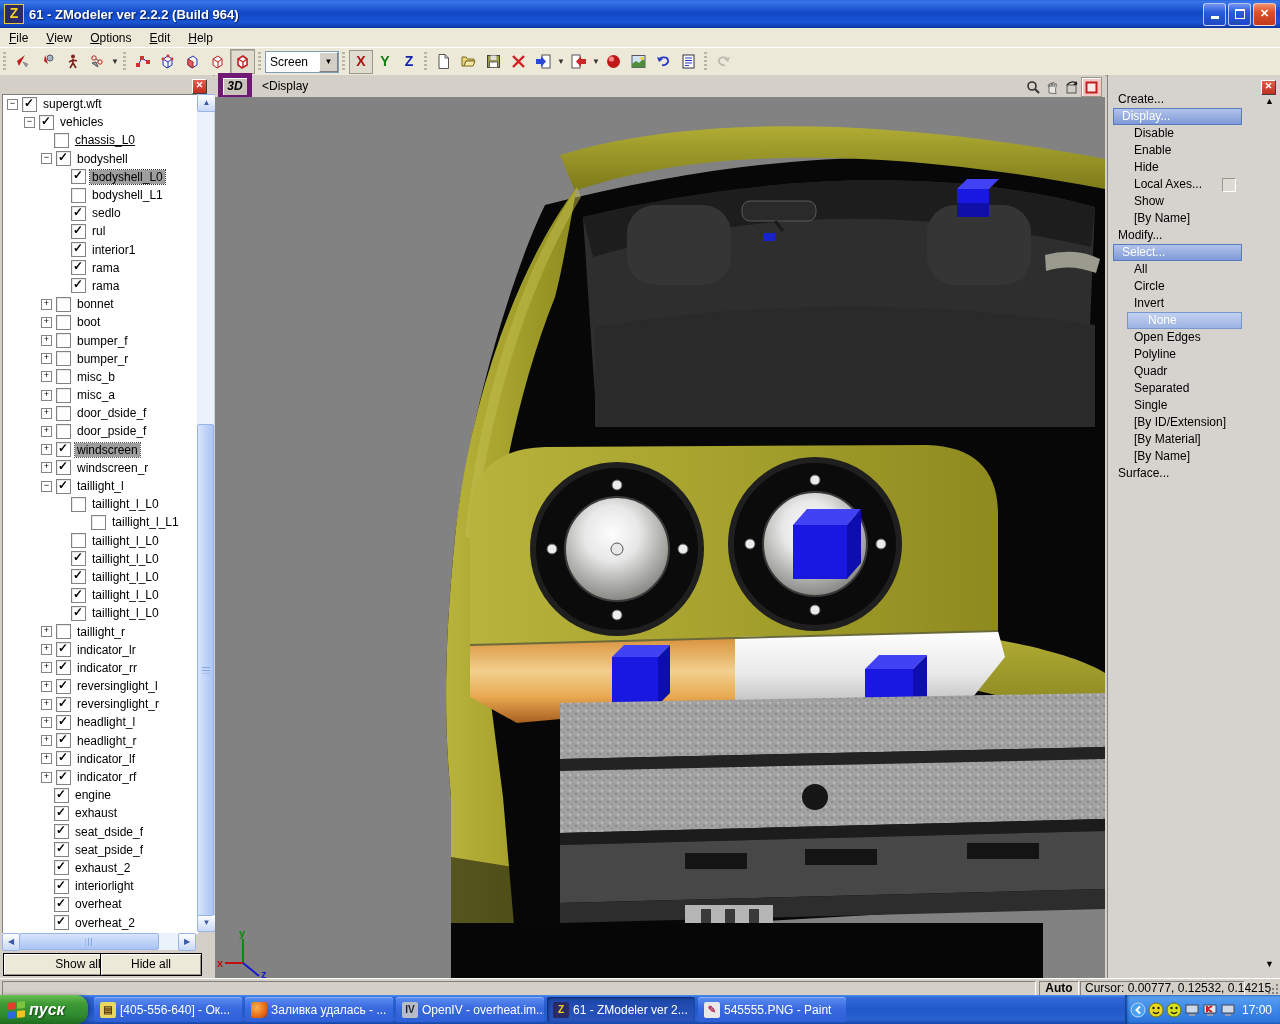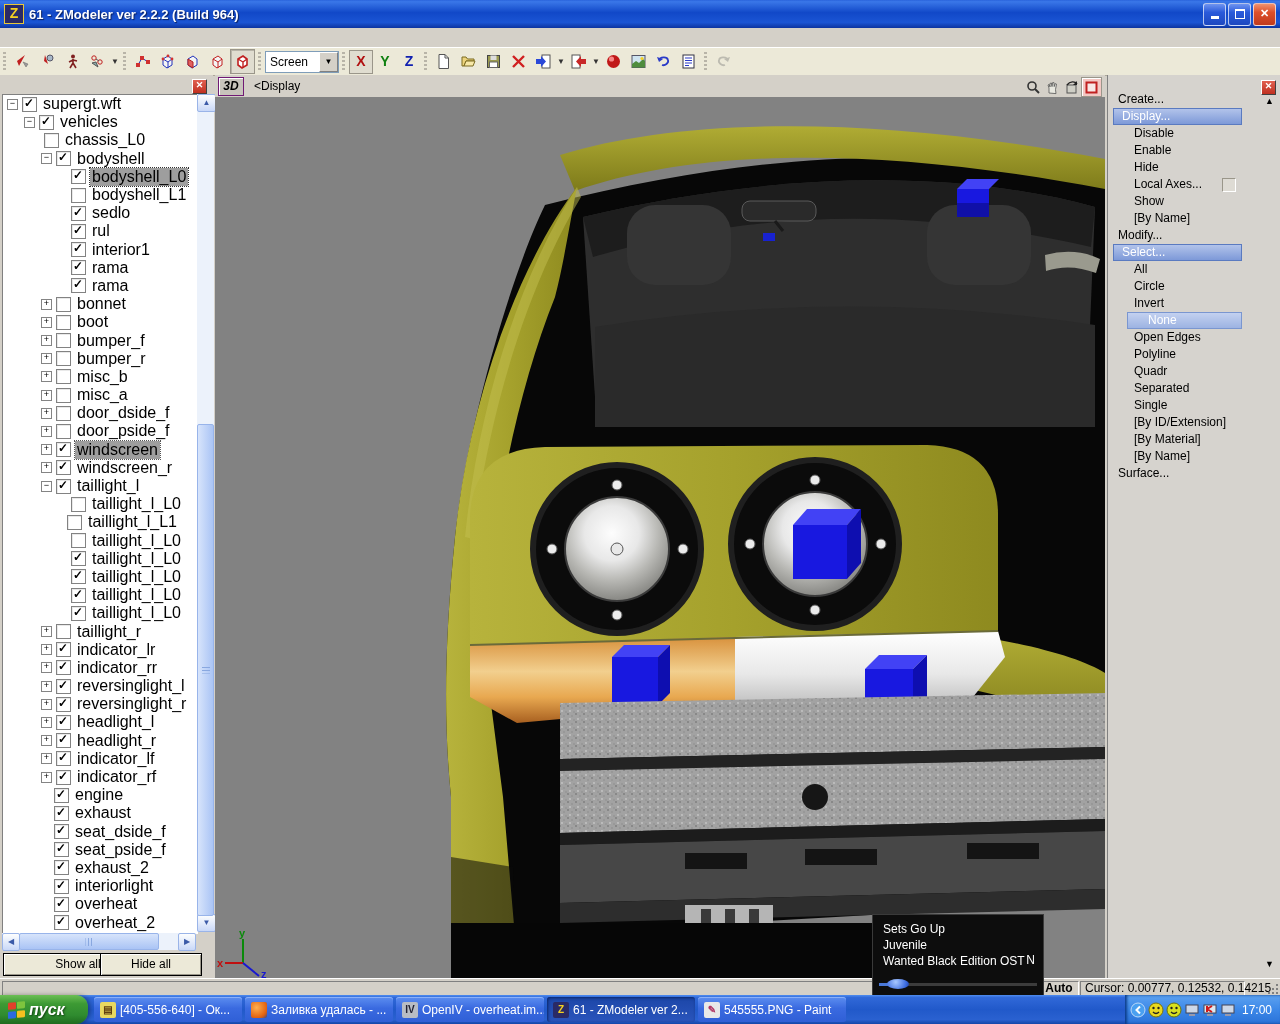--- a/index.html
+++ b/index.html
@@ -49,39 +49,39 @@
     color:#fff;font-size:9px;line-height:11px;text-align:center;font-weight:bold;}
   .tree-box{left:2px;top:19px;width:194px;height:838px;background:#fff;
     border:1px solid #808080;border-right-color:#fff;border-bottom-color:#fff;overflow:hidden;}
   .trow{height:18.2px;display:flex;align-items:center;white-space:nowrap;}
   .texp{width:9px;height:9px;border:1px solid #848484;background:#fff;font-size:9px;line-height:7px;
     text-align:center;margin-right:4px;flex:none;color:#000;}
   .texp.spacer{border:none;background:none;}
   .tcheck{width:13px;height:13px;border:1px solid #828282;box-shadow:inset 1px 1px 0 #5a5a5a22;
     background:#fff;margin-right:4px;flex:none;position:relative;}
   .tcheck .mark{position:absolute;left:1px;top:-2px;font-size:12px;font-weight:bold;color:#000;}
-  .tlabel{padding:0 2px;font-size:16px;}
+  .tlabel{padding:0 2px;font-size:12px;}
   .tlabel.sel-dark{background:#9e9e9e;outline:1px dotted #333;color:#000;}
   .tlabel.sel-ghost{background:#9e9e9e;outline:1px dotted #555;color:#000000;}
   
   .sb-v{position:absolute;background:#ecf2fb;}
   .sb-btn{position:absolute;width:17px;height:16px;background:linear-gradient(180deg,#fdfefe,#c9d8f8);
     border:1px solid #9ab4e8;border-radius:2px;color:#3b5aa8;font-size:8px;text-align:center;line-height:15px;}
   .sb-thumb{position:absolute;background:linear-gradient(90deg,#d7e4fb,#aac4f5);border:1px solid #98b4ea;border-radius:2px;}
   .sb-thumb.h{background:linear-gradient(180deg,#d7e4fb,#aac4f5);}
   .sb-grip{position:absolute;left:50%;top:50%;transform:translate(-50%,-50%);
     width:8px;height:7px;background:repeating-linear-gradient(180deg,#89a8e0 0 1px,transparent 1px 3px);}
   .sb-grip.h{width:7px;height:8px;background:repeating-linear-gradient(90deg,#89a8e0 0 1px,transparent 1px 3px);}
   .xp-btn{position:absolute;height:21px;background:#ece9d8;border:1px solid #000;
     box-shadow:inset 1px 1px 0 #fff,inset -1px -1px 0 #9a968a;text-align:center;line-height:20px;font-size:12px;}
 
   
   .vp-header{left:215px;top:75px;width:890px;height:22px;background:#d4d0c8;display:flex;align-items:center;
     border-bottom:1px solid #808080;}
-  .vp-tab{width:24px;height:17px;margin-left:3px;border:1px solid #701a75;background:#c8c4bc;
+  .vp-tab{width:24px;height:17px;margin-left:3px;border:5px solid #701a75;background:#c8c4bc;
     box-shadow:inset 1px 1px 0 #fff;font-weight:bold;font-style:italic;font-size:12px;text-align:center;line-height:16px;}
   .vp-back{margin-left:10px;font-size:12px;}
   .vp-title{font-size:12px;}
   .vp-icons{position:absolute;right:3px;top:2px;display:flex;align-items:center;}
   .vp-ic{width:19px;height:18px;display:flex;align-items:center;justify-content:center;}
   .vp-ic.redbox{border:1px solid #9a968a;background:#f3c8c4;box-shadow:inset 1px 1px 0 #fff;}
   .viewport{left:215px;top:97px;width:890px;height:881px;background:#828282;}
 
   
   .right-panel{left:1107px;top:75px;width:173px;height:903px;background:#d6d3ce;border-left:1px solid #808080;}
@@ -151,20 +151,27 @@
       <div class="winbtn">
           <span class="min-glyph"></span>
         </div>
       <div class="winbtn">
           <span class="restore-glyph"></span>
         </div>
       <div class="winbtn close">✕</div>
     </div>
   </div>
 
+  <div class="abs menubar">
+    <span class="menu-item">File</span>
+    <span class="menu-item">View</span>
+    <span class="menu-item">Options</span>
+    <span class="menu-item">Edit</span>
+    <span class="menu-item">Help</span>
+  </div>
 
   <div class="abs toolbar">
     <span class="tgrip"></span>
     <div class="tbtn">
         <svg width="17" height="17">
           <path d="M11 2L5 13l-2-5z" fill="#c02020"></path>
           <path d="M9 9l5 2-2 3z" fill="#9a9a9a" stroke="#666" stroke-width=".5"></path>
         </svg>
       </div>
     <div class="tbtn">
@@ -321,21 +328,21 @@
           </span>
           <span class="tlabel">supergt.wft</span>
         </div>
         <div class="trow" style="padding-left: 21px;">
           <span class="texp">−</span>
           <span class="tcheck">
             <span class="mark">✓</span>
           </span>
           <span class="tlabel">vehicles</span>
         </div>
-        <div class="trow" style="padding-left: 28px;">
+        <div class="trow" style="padding-left: 38px; text-decoration: underline;">
           <span class="texp spacer"></span>
           <span class="tcheck"></span>
           <span class="tlabel">chassis_L0</span>
         </div>
         <div class="trow" style="padding-left: 38px;">
           <span class="texp">−</span>
           <span class="tcheck">
             <span class="mark">✓</span>
           </span>
           <span class="tlabel">bodyshell</span>
@@ -446,21 +453,21 @@
           <span class="tcheck">
             <span class="mark">✓</span>
           </span>
           <span class="tlabel">taillight_l</span>
         </div>
         <div class="trow" style="padding-left: 55px;">
           <span class="texp spacer"></span>
           <span class="tcheck"></span>
           <span class="tlabel">taillight_l_L0</span>
         </div>
-        <div class="trow" style="padding-left: 51px;">
+        <div class="trow" style="padding-left: 75px;">
           <span class="texp spacer"></span>
           <span class="tcheck"></span>
           <span class="tlabel">taillight_l_L1</span>
         </div>
         <div class="trow" style="padding-left: 55px;">
           <span class="texp spacer"></span>
           <span class="tcheck"></span>
           <span class="tlabel">taillight_l_L0</span>
         </div>
         <div class="trow" style="padding-left: 55px;">
@@ -845,30 +852,20 @@
       </div>
   </div>
 
   <div class="abs statusbar">
     <div class="sfield" style="left:2px;width:1024px;"></div>
     <div class="sfield" style="left:1039px;width:30px;font-weight:bold;text-align:center;">Auto</div>
     <div class="sfield" style="left:1080px;width:155px;">Cursor: 0.00777, 0.12532, 0.14215</div>
     <div class="grip-dots"></div>
   </div>
 
-  <div class="player-popup">
-    <div class="pp-line" style="margin-top:6px;">Sets Go Up</div>
-    <div class="pp-line">Juvenile</div>
-    <div class="pp-line">Wanted Black Edition OST</div>
-    <div class="pp-n">N</div>
-    <div class="pp-slider">
-      <div class="pp-fill"></div>
-      <div class="pp-thumb"></div>
-    </div>
-  </div>
 
   <div class="abs taskbar">
     <div class="abs startbtn">
       <span class="xp-flag">
         <i style="background:#e0402a"></i>
           <i style="background:#7ec43e"></i>
         <i style="background:#2a6ae0"></i>
           <i style="background:#f5c020"></i>
       </span>
       <span>пуск</span>

